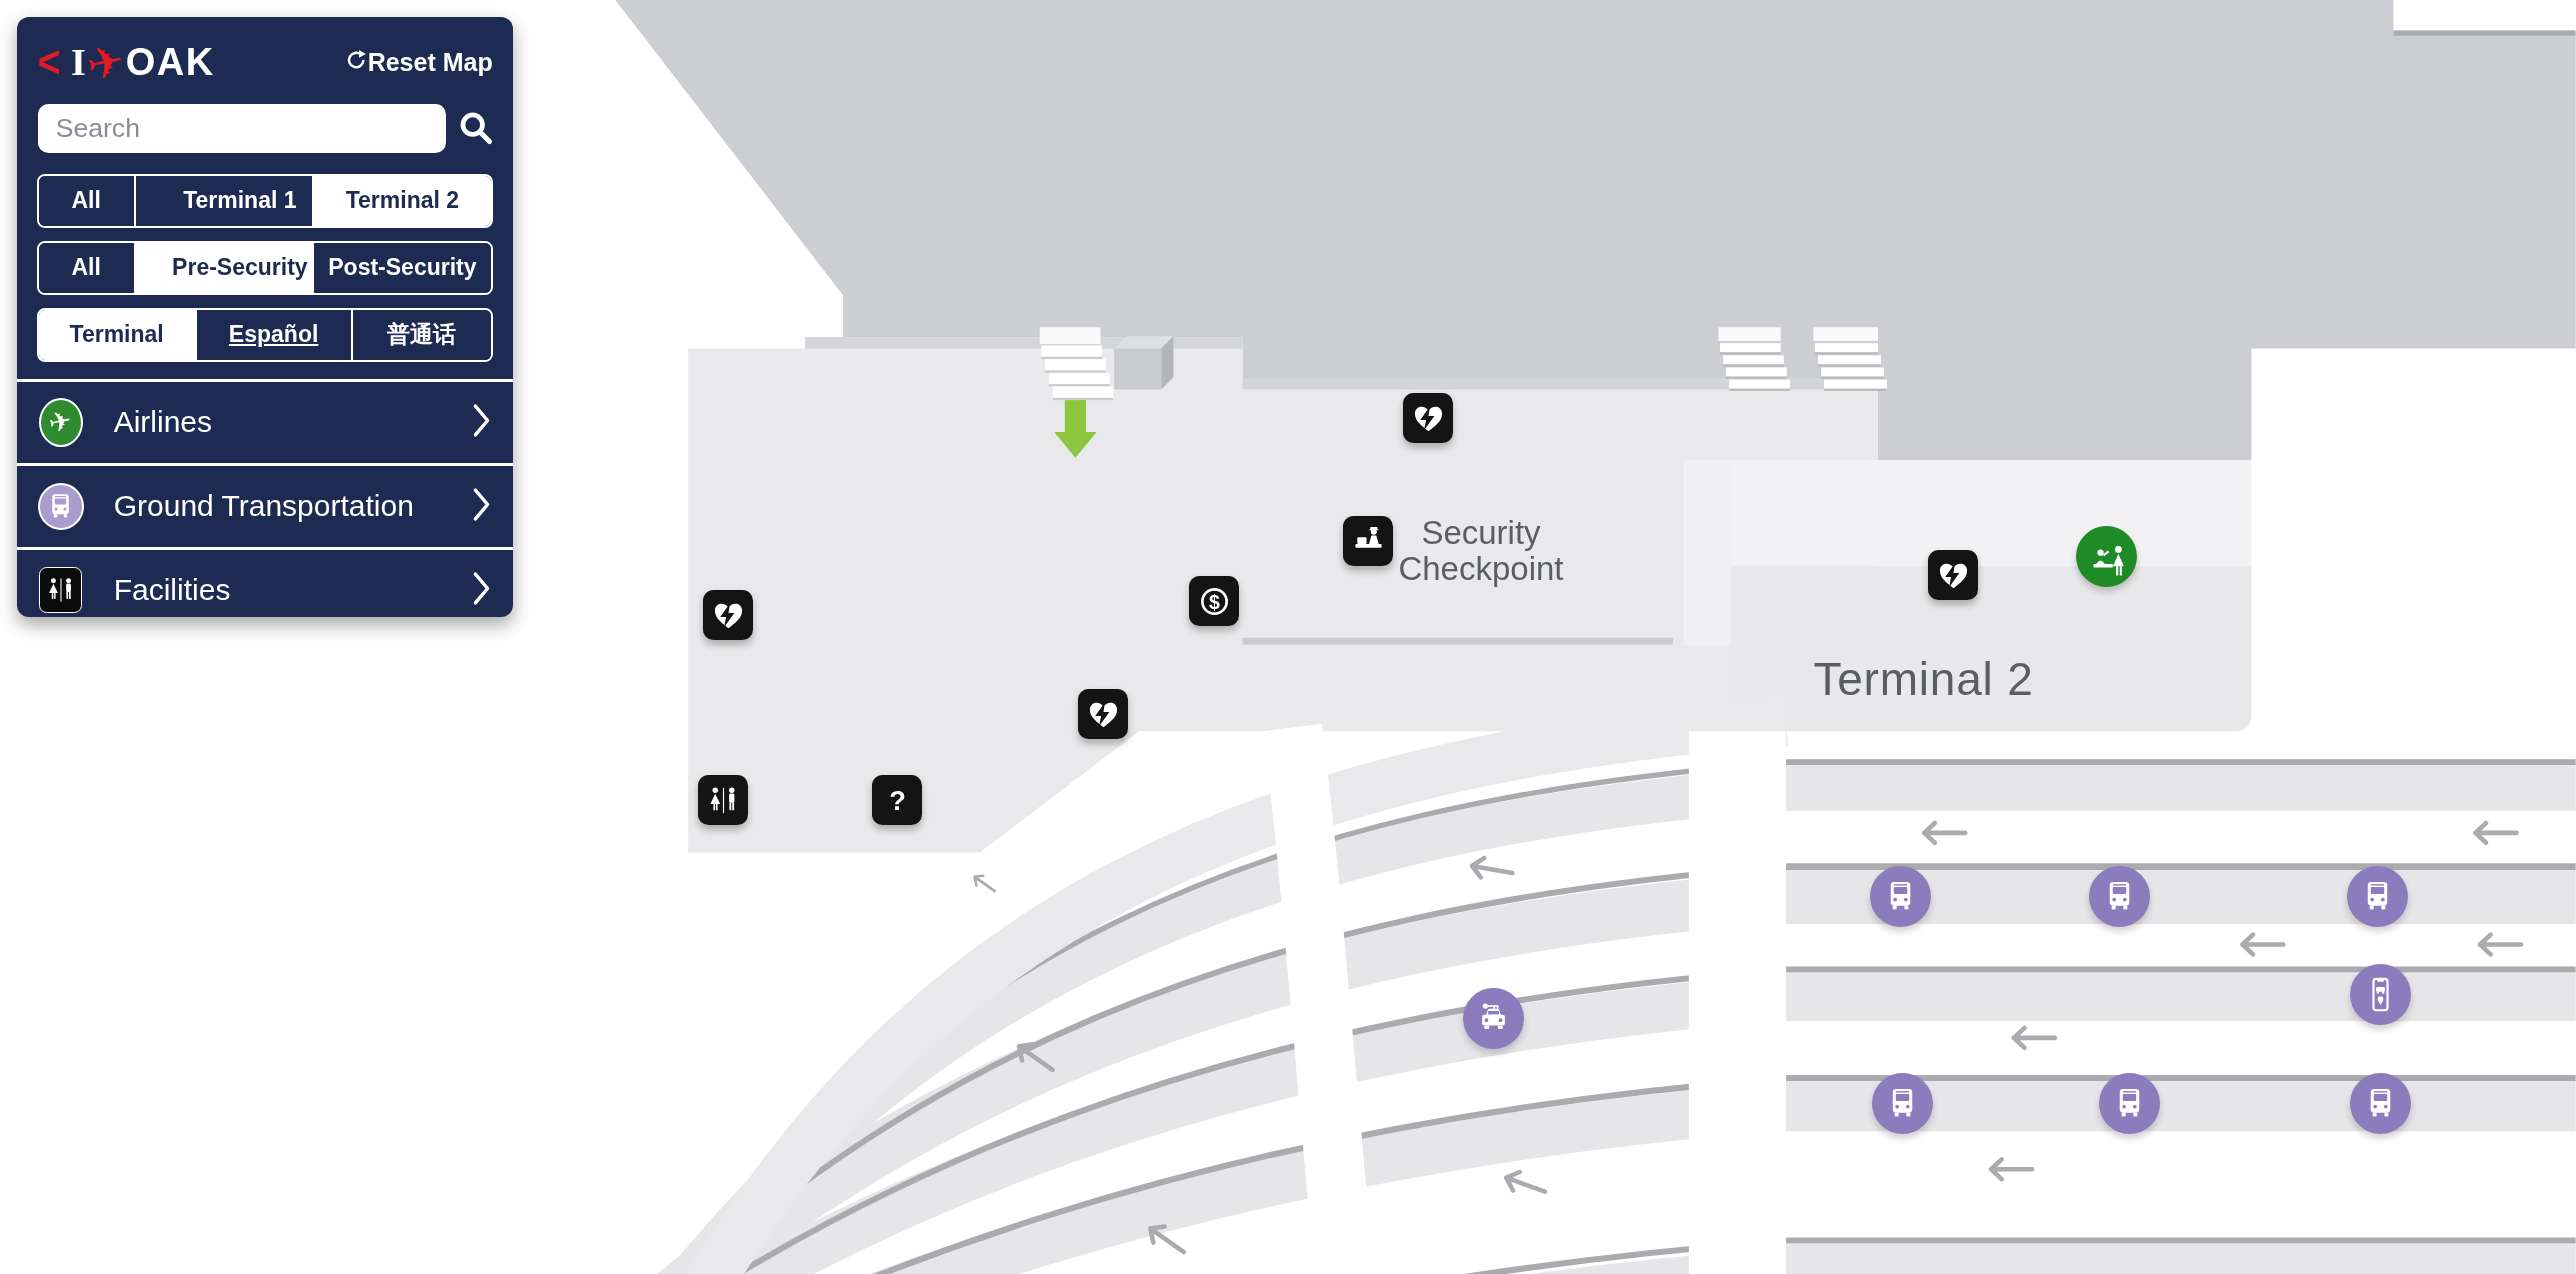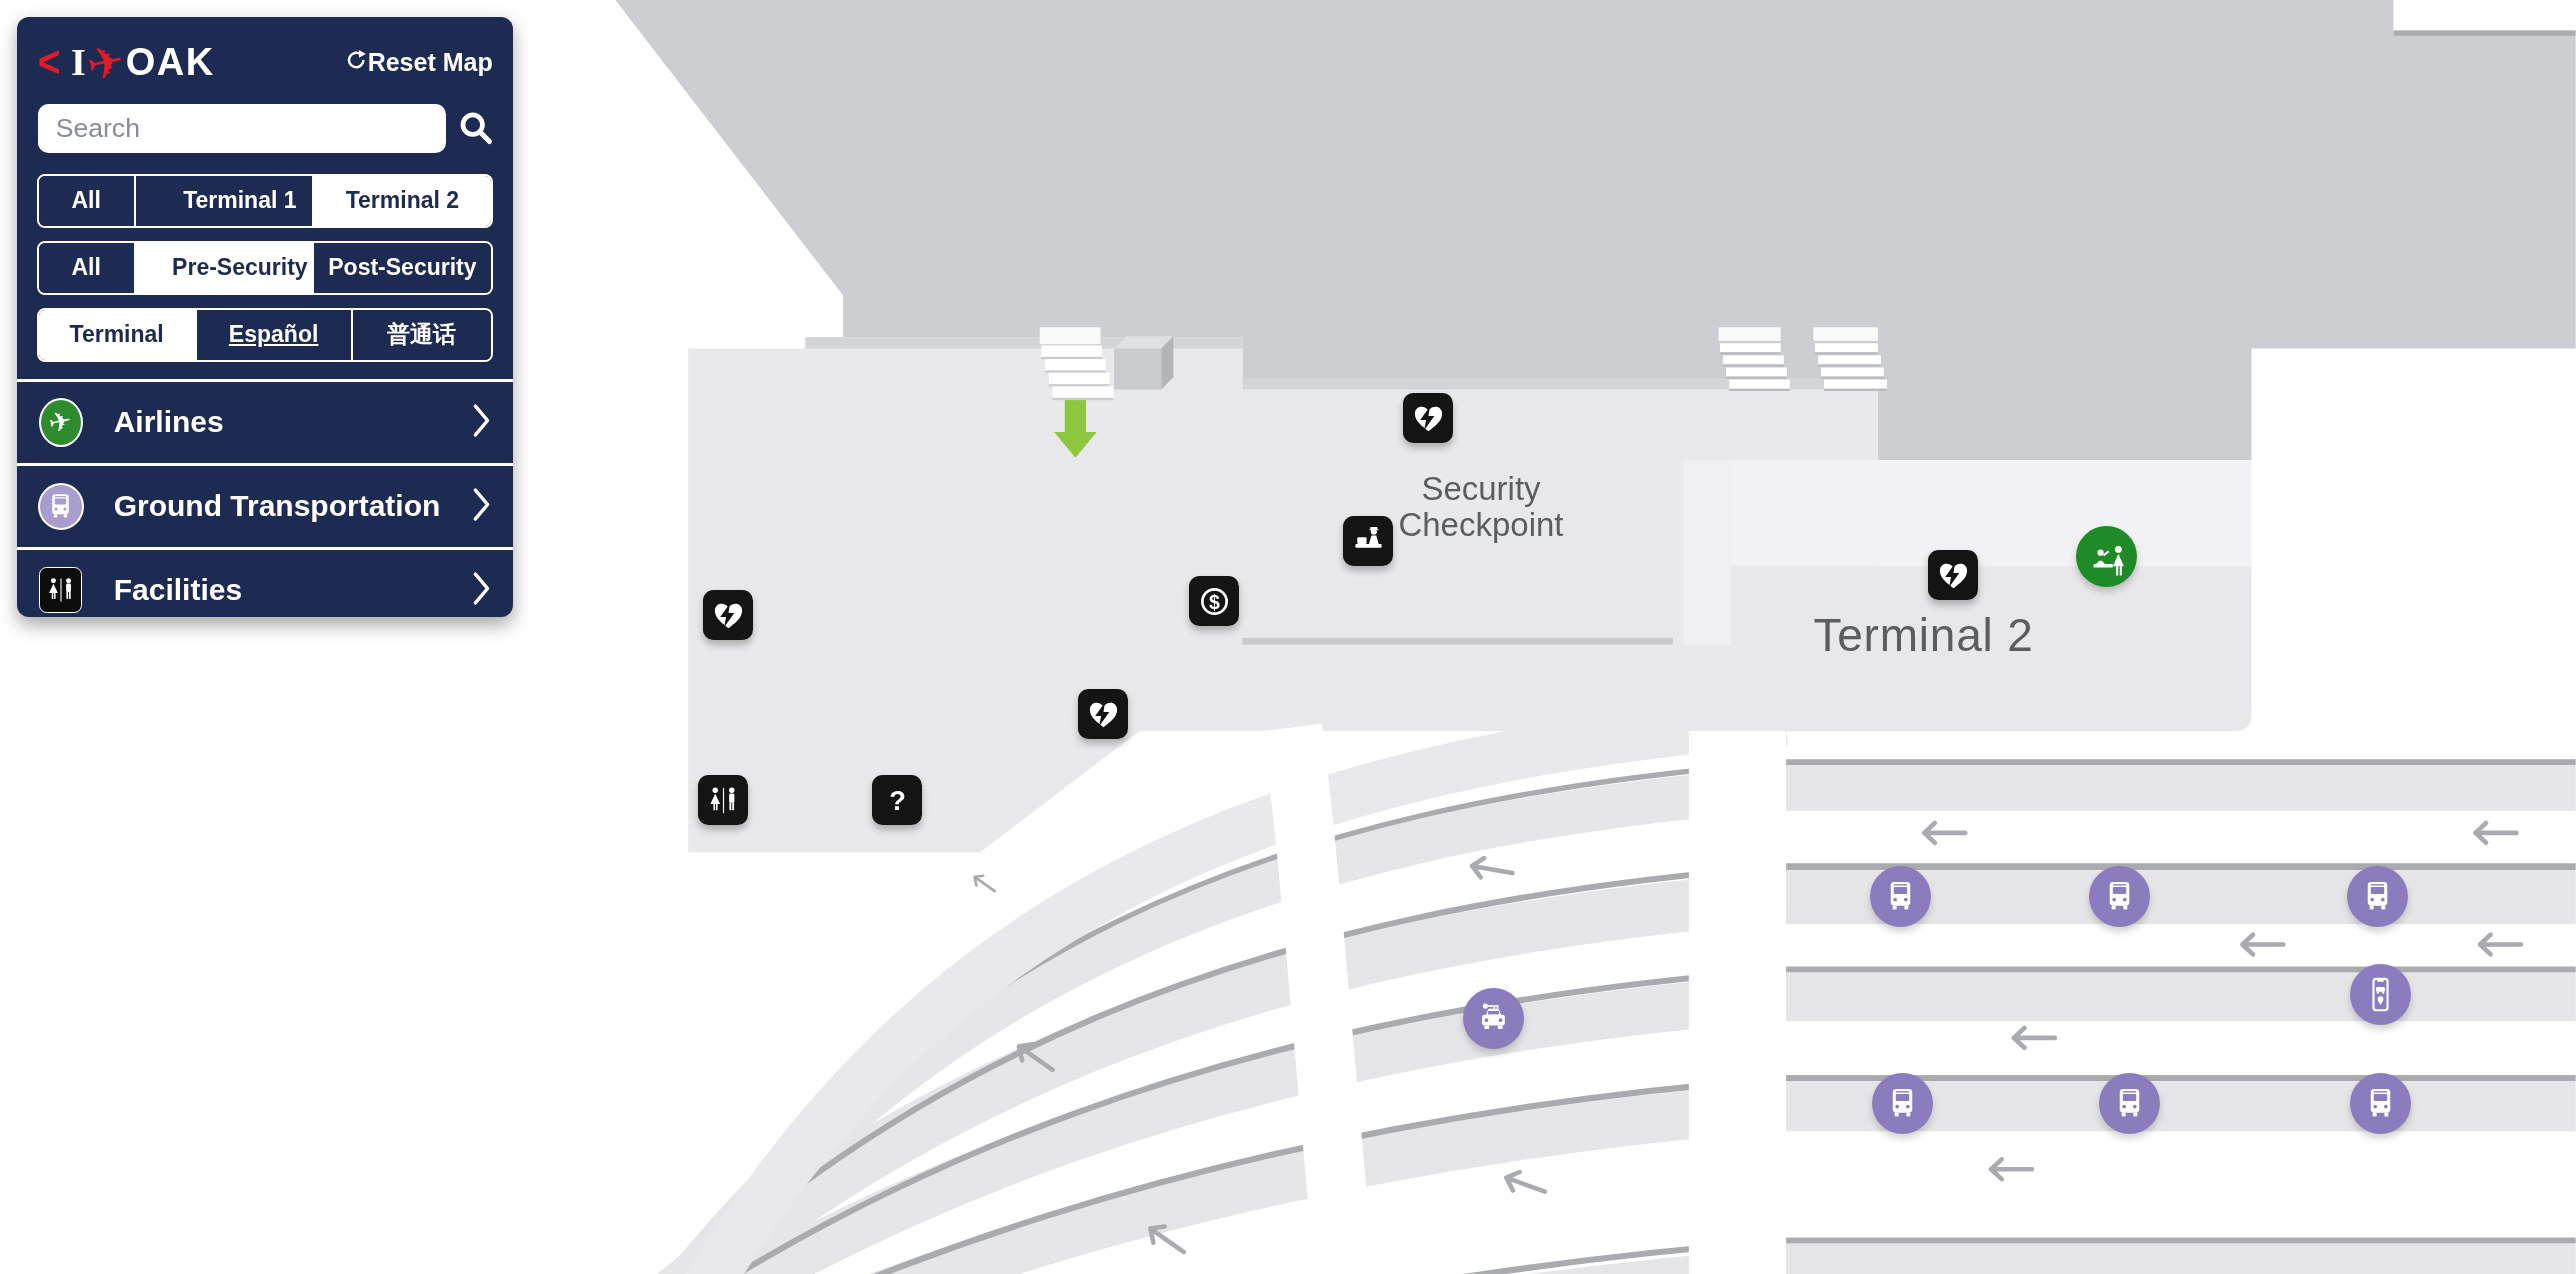--- a/index.html
+++ b/index.html
@@ -2,21 +2,21 @@
 <html style="font-size:12px"><head>
 <meta charset="utf-8">
 <style>
   * { margin:0; padding:0; box-sizing:border-box; }
   html,body { width:2576px; height:1274px; overflow:hidden; background:#ffffff;
     font-family:"Liberation Sans", sans-serif; }
   .stage { position:relative; width:2576px; height:1274px; background:#ffffff; }
 
   
   svg.mapbg { position:absolute; left:0; top:0; }
-  .map-label { position:absolute; color:#5a5e63; text-align:center; }
+  .map-label { position:absolute; color:#5a5e63; text-align:center;margin-top:44px; }
   .lbl-terminal { left:1741px; top:608px; width:365px; font-size:46px; font-weight:500; letter-spacing:0.8px; }
   .lbl-security { left:1329px; top:471px; width:304px; font-size:33px; line-height:36px; font-weight:400; }
 
   
   .poi { position:absolute; width:50px; height:50px; background:#141414; border-radius:10.6px;
          display:flex; align-items:center; justify-content:center;
          box-shadow:0 4.6px 7.6px rgba(0,0,0,.25); }
   .poi svg { width:35px; height:35px; }
   .transit { position:absolute; width:61px; height:61px; background:#8b7dbd; border-radius:50%;
          display:flex; align-items:center; justify-content:center;
@@ -49,21 +49,21 @@
     font-size:23px; font-weight:700; border:none; border-left:2.3px solid #fff; cursor:pointer;
     font-family:"Liberation Sans", sans-serif; white-space:nowrap; }
   .seg:first-child { border-left:none; }
   .seg.selected { background:#fff; color:#1d2a52; }
   .g1 .seg:nth-child(1){width:21%;} .g1 .seg:nth-child(2){width:39.5%;padding-left:32px;} .g1 .seg:nth-child(3){width:39.5%;}
   .g3 .seg:nth-child(1){width:34.5%;} .g3 .seg:nth-child(2){width:34.5%;text-decoration:underline;} .g3 .seg:nth-child(3){width:31%;}
   .cat-sep { height:3px; background:#fff; margin-top:16.7px; }
   .cat-sep2 { height:3px; background:#fff; }
   .cat-row { display:flex; align-items:center; height:81px; padding:0 20px 0 21px; cursor:pointer; }
   .cat-icon { width:46px; height:49px; display:flex; align-items:center; justify-content:center; }
-  .cat-label { flex:1; margin-left:30px; font-size:30px; font-weight:700; color:#fff; }
+  .cat-label { flex:1; margin-left:30px; font-size:30px; font-weight:400; color:#fff; }
   .cat-chevron svg { width:23px; height:35px; }
   .icon-ellipse { width:44px; height:49px; border-radius:50%; border:2.3px solid #fff;
      display:flex; align-items:center; justify-content:center; }
   .icon-square { width:43px; height:46px; border-radius:7.6px; border:1.5px solid #fff; background:#0c0c0c;
      display:flex; align-items:center; justify-content:center; }
 </style>
 </head>
 <body>
 
 <div class="stage">

